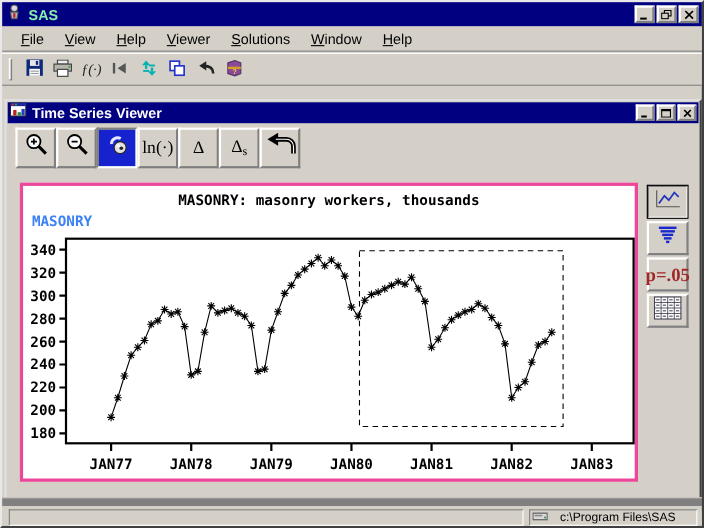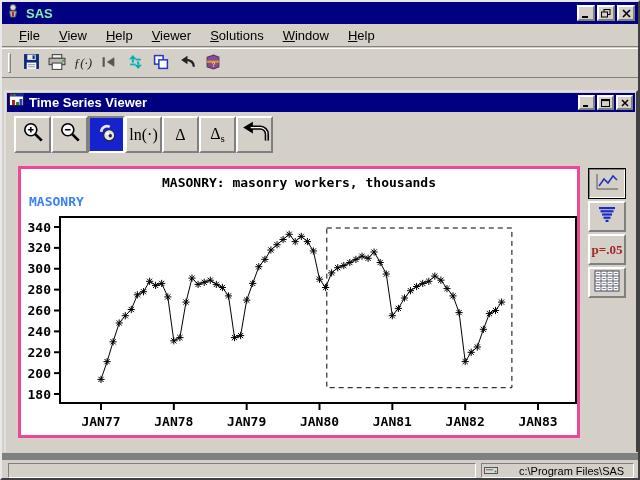--- a/index.html
+++ b/index.html
@@ -57,30 +57,30 @@
                  font-family:"DejaVu Sans Mono", monospace; font-weight:bold; font-size:13px; color:#000; }
   .chart-ylabel { position:absolute; left:8px; top:25px;
                   font-family:"DejaVu Sans Mono", monospace; font-weight:bold; font-size:13px; color:#3b82f6; }
   .plot-svg { position:absolute; left:0; top:0; }
   .plot-svg text { font-family:"DejaVu Sans Mono", monospace; font-weight:bold; font-size:13px; fill:#000; }
 
   
   .side-col { position:absolute; left:582px; top:76px; width:40px; }
   .side-btn { width:38px; height:31px; margin-bottom:2px; display:flex; align-items:center; justify-content:center; }
   .side-btn.active { outline:1px solid #000; outline-offset:-1px; }
-  .p05 { font-family:"Liberation Serif", serif; font-weight:bold; font-size:13px; color:#a02828; }
+  .p05 { font-family:"Liberation Serif", serif; font-weight:bold; font-size:17px; color:#a02828; }
 
   
   .bottom-strip { position:absolute; left:0; top:450px; width:636px; height:8px;
                   background:#808080; border-top:1px solid #d4d0c8; }
   .statusbar { position:absolute; left:0; top:458px; width:636px; height:18px; background:#d4d0c8; }
   .status-left  { position:absolute; left:6px;  top:3px; width:468px; height:15px; background:#d4d0c8; }
   .status-right { position:absolute; left:479px; top:3px; width:153px; height:15px; background:#d4d0c8;
                   display:flex; align-items:center; padding-left:2px; font-size:11px; color:#000; }
-  .status-right .path-text { margin-left:21px; white-space:nowrap; }
+  .status-right .path-text { margin-left:11px; white-space:nowrap; }
 </style>
 </head>
 <body>
 
 <div class="stage">
 
   <div class="titlebar">
     <span>
       <svg width="16" height="16" viewBox="0 0 16 16">
         <circle cx="8" cy="4.5" r="3" fill="#d8d8e0" stroke="#555"></circle>

